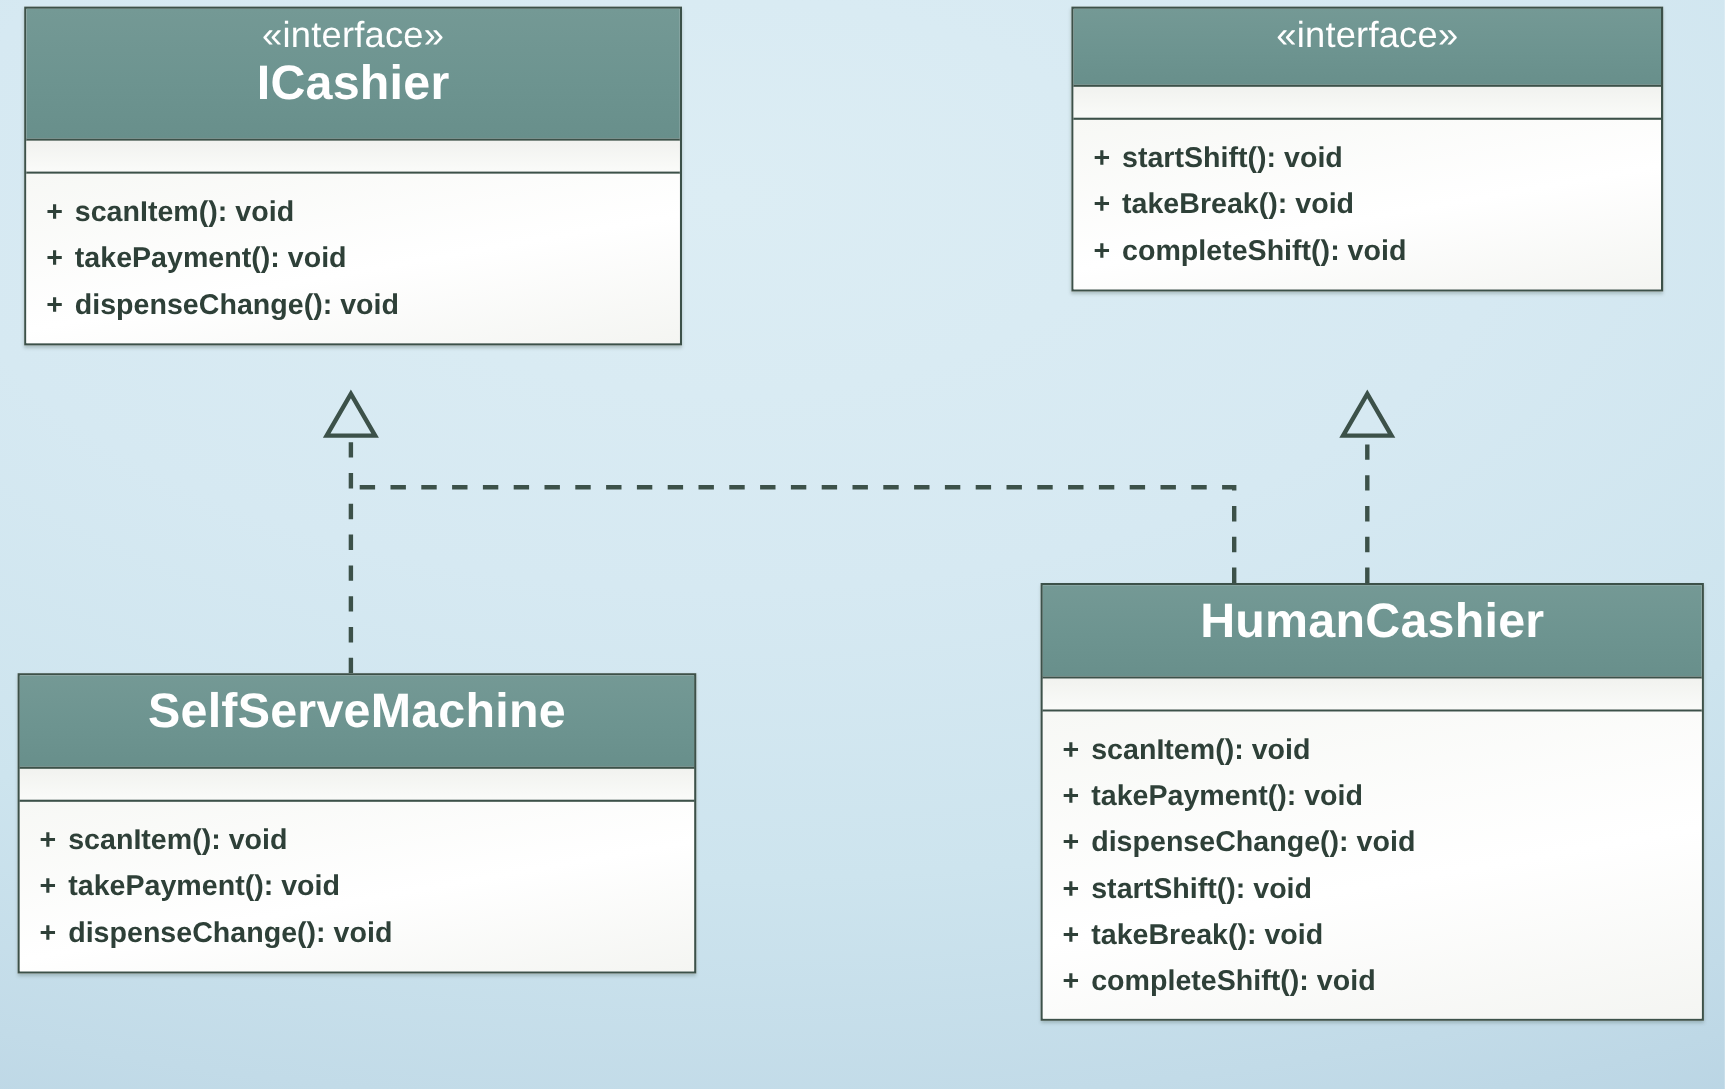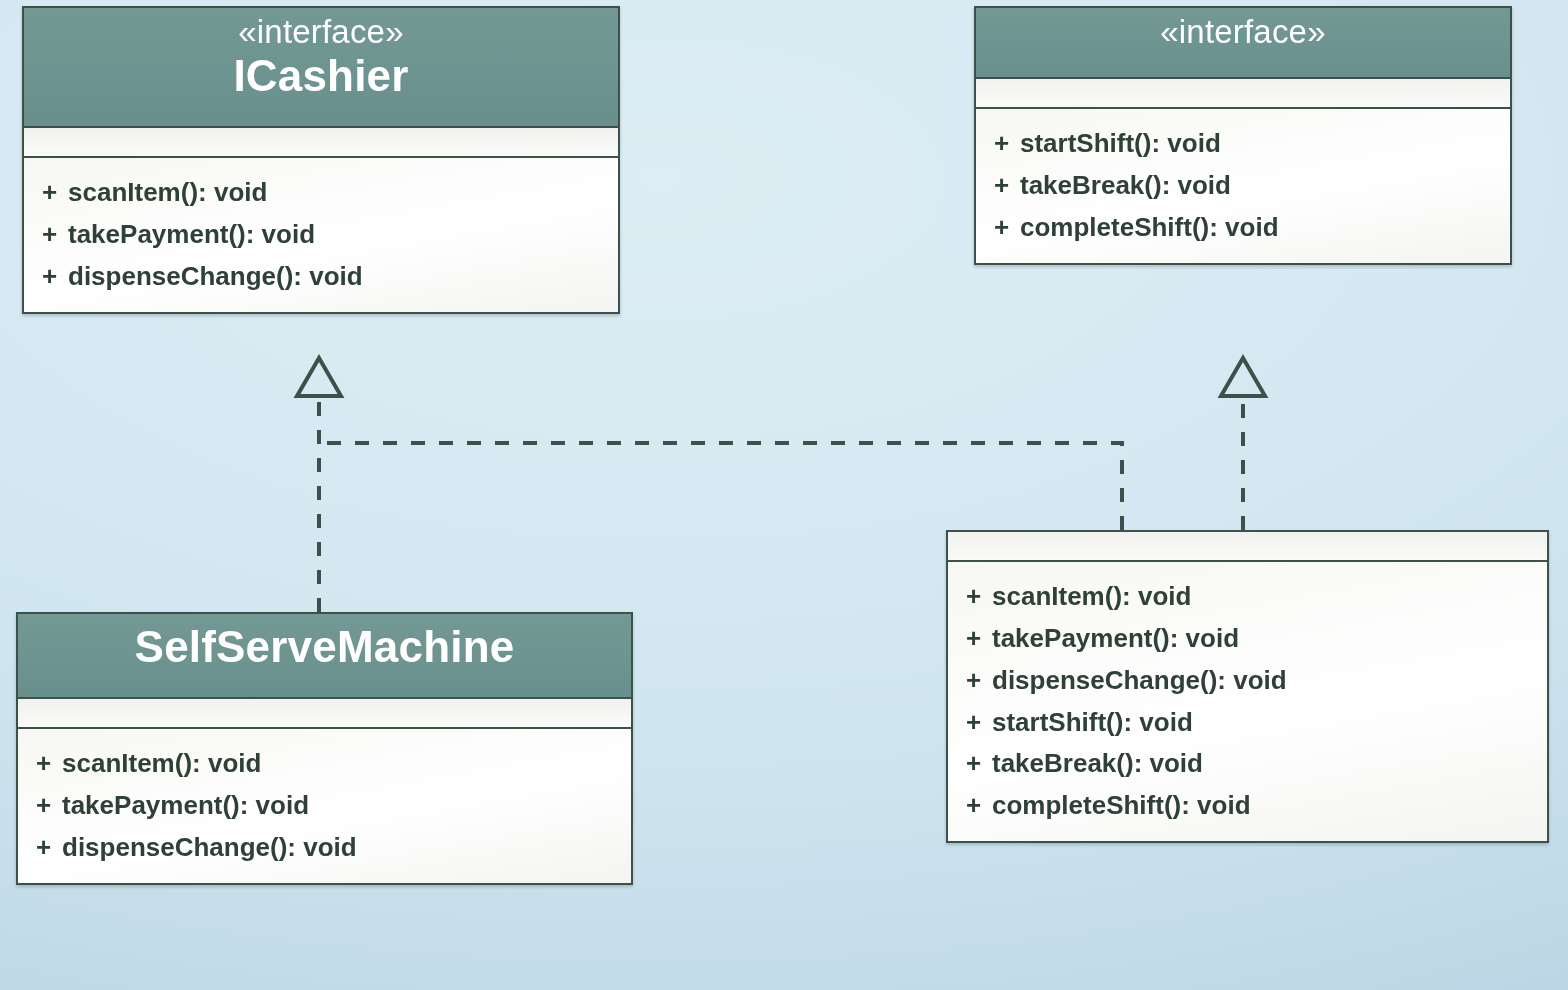--- a/index.html
+++ b/index.html
@@ -173,20 +173,23 @@
       <div class="method-row">
         <span class="vis">+</span><span>takePayment(): void</span>
       </div>
       <div class="method-row">
         <span class="vis">+</span><span>dispenseChange(): void</span>
       </div>
     </div>
   </div>
 
   <div class="uml-class" id="class-humancashier">
+    <div class="class-header">
+      <span class="class-name solo">HumanCashier</span>
+    </div>
     <div class="attr-compartment"></div>
     <div class="method-compartment">
       <div class="method-row">
         <span class="vis">+</span><span>scanItem(): void</span>
       </div>
       <div class="method-row">
         <span class="vis">+</span><span>takePayment(): void</span>
       </div>
       <div class="method-row">
         <span class="vis">+</span><span>dispenseChange(): void</span>

